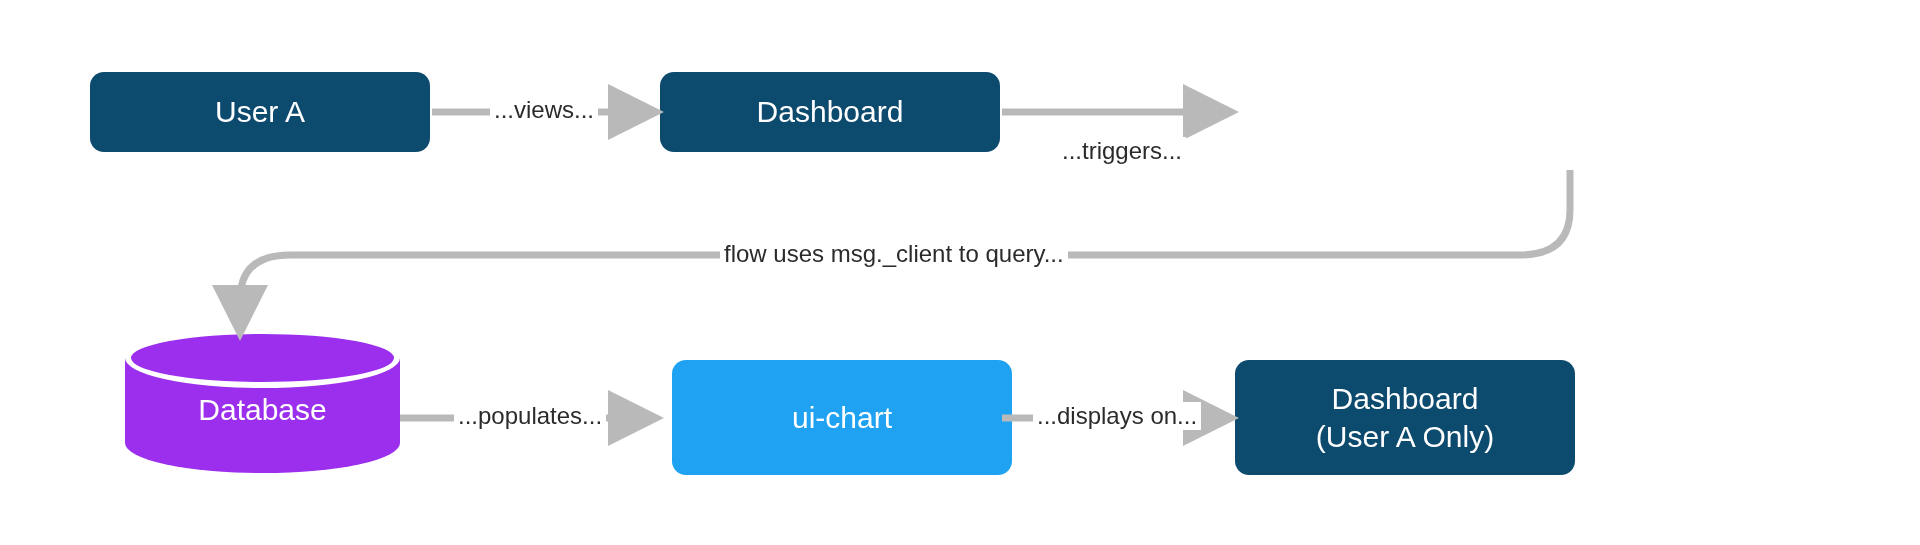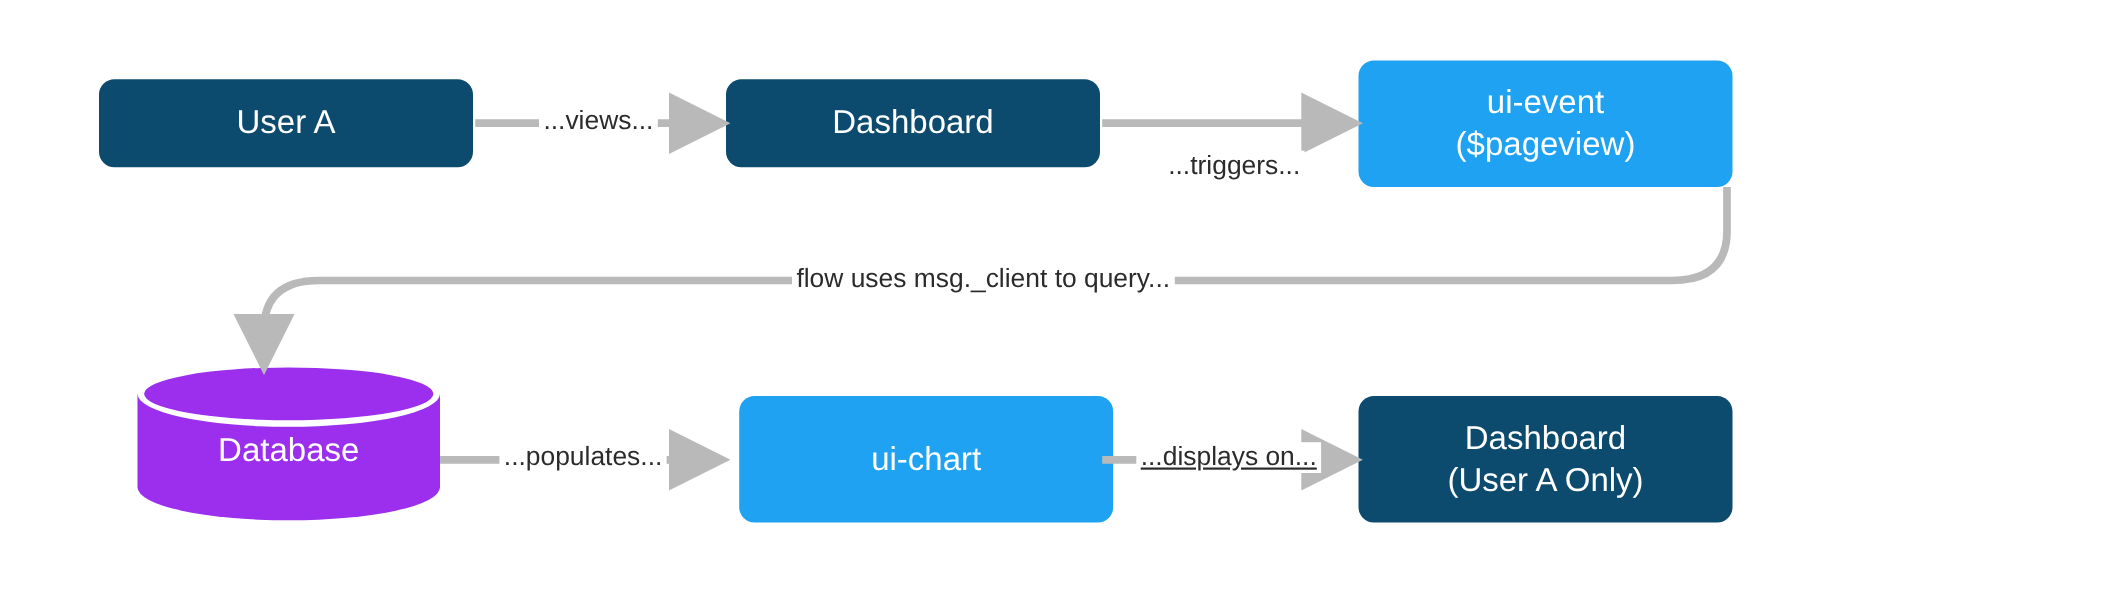--- a/index.html
+++ b/index.html
@@ -93,24 +93,20 @@
 <div class="diagram">
 
   <div class="node node-orange" style="left:90px; top:72px; width:340px; height:80px;">
     <span>User A</span>
   </div>
 
   <div class="node node-orange" style="left:660px; top:72px; width:340px; height:80px;">
     <span>Dashboard</span>
   </div>
 
-  <div class="node node-blue" style="left:1235px; top:55px; width:340px; height:115px;">
-    <span>ui-event</span>
-    <span>($pageview)</span>
-  </div>
 
   <div class="cylinder" style="left:125px; top:335px;">
     <div class="cyl-body"></div>
     <div class="cyl-top"></div>
     <div class="cyl-label">Database</div>
   </div>
 
   <div class="node node-blue" style="left:660px; top:360px; width:340px; height:115px;margin-left:12px;">
     <span>ui-chart</span>
   </div>
@@ -144,15 +140,15 @@
   </svg>
 
   <div class="edge-label" style="left:490px; top:96px;">...views...</div>
 
   <div class="edge-label" style="left:1058px; top:96px;margin-top:41px;">...triggers...</div>
 
   <div class="edge-label" style="left:454px; top:402px;">...populates...</div>
 
   <div class="edge-label" style="left:720px; top:240px;">flow uses msg._client to query...</div>
 
-  <div class="edge-label" style="left:1033px; top:402px;text-decoration:underline;">...displays on...</div>
+  <div class="edge-label" style="left:1033px; top:402px;">...displays on...</div>
 
 </div>
 
 </body></html>

